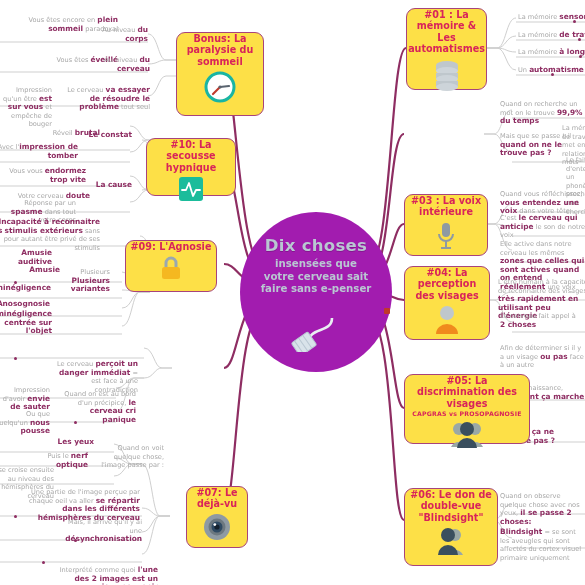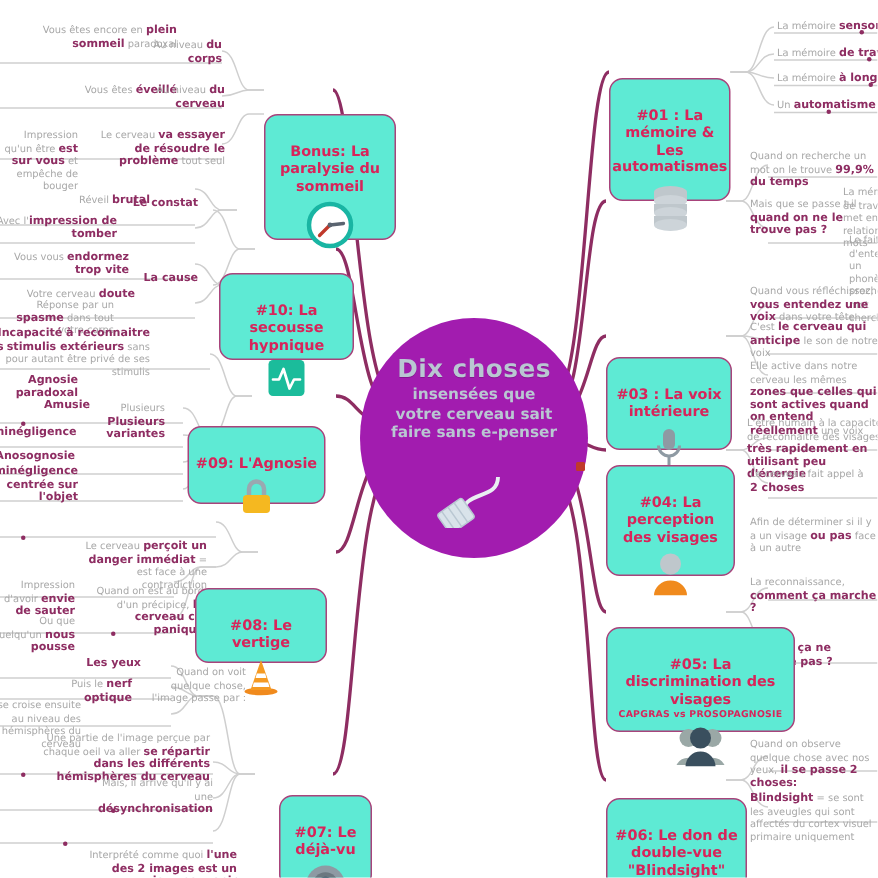--- a/index.html
+++ b/index.html
@@ -33,27 +33,26 @@
     margin-top:3px;
     font-size:10.2px;font-weight:bold;color:#b9c7d2;
     line-height:12.5px;text-align:center;
   }
   .central .c-icon{margin-top:4px;}
 
   
   .node{
     position:absolute;
     box-sizing:border-box;
-    background:#5eead4;
+    background:#fde047;
     border:1.4px solid #a8437b;
     border-radius:9px;
     display:flex;flex-direction:column;align-items:center;justify-content:flex-start;
     z-index:5;
-    padding-top:19px;
-    margin-top:44px;
+    padding-top:0;
   }
   .node .ttl{
     font-size:9.6px;font-weight:bold;color:#d8245a;
     text-align:center;line-height:11.4px;
     padding:0 4px;
   }
   .node .sub{
     font-size:6.2px;font-weight:bold;color:#d8245a;
     text-align:center;letter-spacing:.2px;margin-top:1px;
   }
@@ -235,31 +234,20 @@
   <div class="node" style="left:125px;top:240px;width:92px;height:52px;">
     <div class="ttl">#09: L'Agnosie</div>
     <div class="nicon">
       <svg width="24" height="26" viewBox="0 0 24 26">
         <path d="M7,12 V8 a5,5 0 0 1 10,0 V12" fill="none" stroke="#9aa8b0" stroke-width="3"></path>
         <rect x="3" y="12" width="18" height="12" rx="2.5" fill="#f5b820"></rect>
       </svg>
     </div>
   </div>
 
-  <div class="node" style="left:130px;top:348px;width:88px;height:50px;">
-    <div class="ttl">#08: Le vertige</div>
-    <div class="nicon">
-      <svg width="24" height="26" viewBox="0 0 24 26">
-        <ellipse cx="12" cy="23" rx="11" ry="2.5" fill="#f08a1d"></ellipse>
-        <path d="M12,2 L19,22 L5,22 Z" fill="#f59a22"></path>
-        <path d="M9.2,11 L14.8,11 L15.6,14 L8.4,14 Z" fill="#ffffff"></path>
-        <path d="M7.2,17 L16.8,17 L17.6,20 L6.4,20 Z" fill="#ffffff"></path>
-      </svg>
-    </div>
-  </div>
 
   <div class="node" style="left:186px;top:486px;width:62px;height:62px;">
     <div class="ttl">#07: Le déjà-vu</div>
     <div class="nicon">
       <svg width="28" height="28" viewBox="0 0 28 28">
         <circle cx="14" cy="14" r="13" fill="#8e9aa3"></circle>
         <circle cx="14" cy="14" r="8.5" fill="#6c7880"></circle>
         <circle cx="14" cy="14" r="5.5" fill="#2f4a63"></circle>
         <circle cx="14" cy="14" r="2.6" fill="#14212e"></circle>
         <circle cx="11.8" cy="11.6" r="1.4" fill="#ffffff"></circle>
@@ -430,21 +418,21 @@
     <span class="grey">Votre cerveau</span> <b>doute</b>
   </div>
   <div class="leaf l" style="left:-8px;top:199px;width:84px;white-space:normal;">
     <span class="grey">Réponse par un</span> <b>spasme</b> <span class="grey">dans tout votre corps</span>
   </div>
 
   <div class="leaf l" style="left:-12px;top:218px;width:112px;white-space:normal;">
     <b>Incapacité à reconnaitre les</b> <b>stimulis extérieurs</b> <span class="grey">sans pour autant être privé de ses stimulis</span>
   </div>
   <div class="leaf l" style="left:-14px;top:249px;width:66px;white-space:normal;">
-    <b>Agnosie paradoxal</b>
+    <b>Amusie auditive</b>
   </div>
   <div class="leaf l" style="left:12px;top:266px;width:48px;white-space:normal;">
     <b>Amusie</b>
   </div>
   <div class="leaf l" style="left:64px;top:268px;width:46px;white-space:normal;">
     <span class="grey" style="display:block;">Plusieurs</span><b>Plusieurs variantes</b>
   </div>
   <div class="leaf l" style="left:-16px;top:284px;width:66px;white-space:normal;">
     <b>Héminégligence</b>
   </div>

